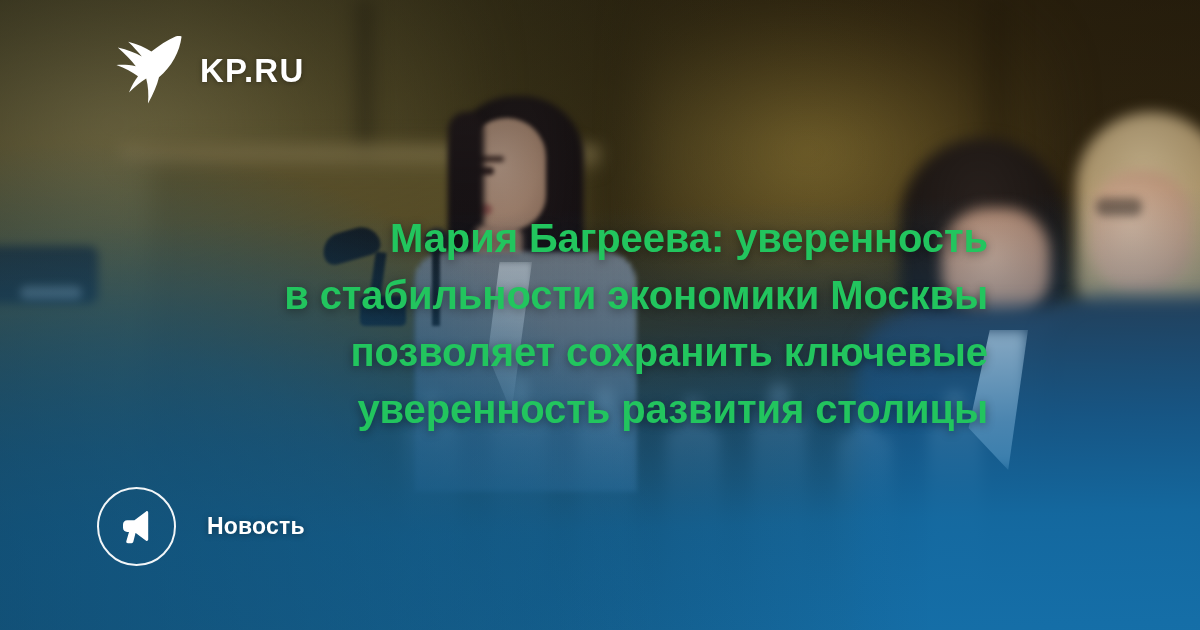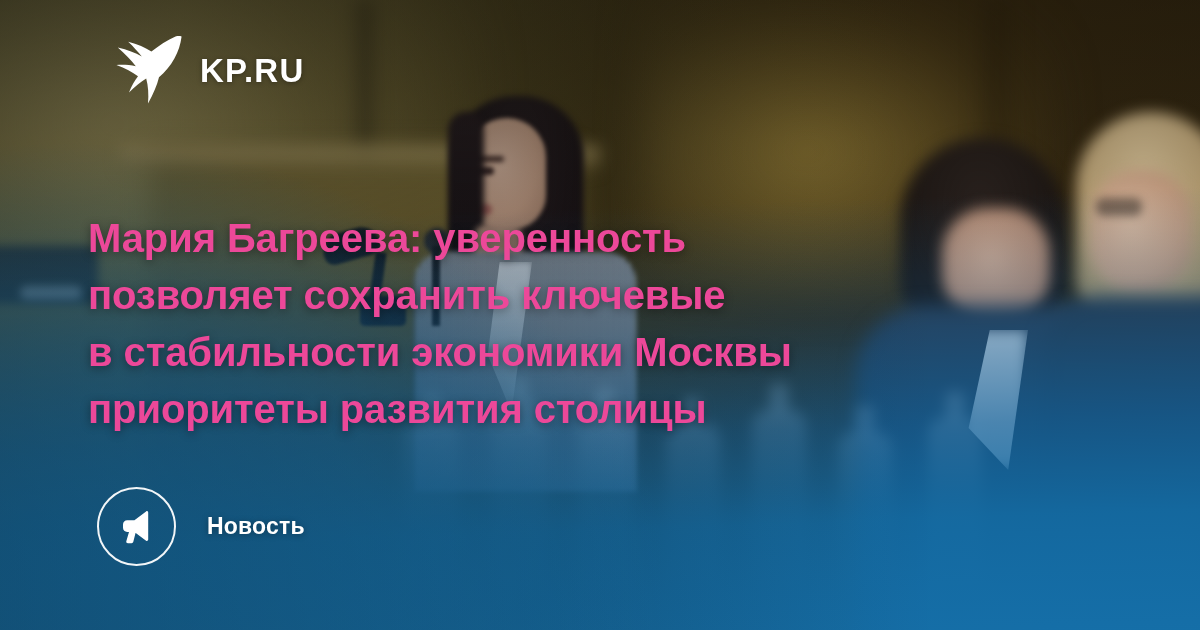--- a/index.html
+++ b/index.html
@@ -344,20 +344,21 @@
   .overlay-text-scrim {
     position: absolute;
     inset: 0;
     background: linear-gradient(90deg, rgba(8,20,28,0.36) 0%, rgba(8,20,28,0.20) 46%, rgba(8,20,28,0.0) 78%);
   }
 
   
   .content {
     position: absolute;
     inset: 0;
+    text-align: right;
   }
   .brand {
     position: absolute;
     left: 112px;
     top: 34px;
     display: flex;
     align-items: center;
     gap: 18px;
   }
   .brand-mark { width: 70px; height: 72px; display: block; }
@@ -367,21 +368,21 @@
     font-weight: 700;
     letter-spacing: 1.2px;
     line-height: 1;
     text-shadow: 0 1px 5px rgba(0,0,0,0.35);
   }
   .headline {
     position: absolute;
     left: 88px;
     top: 183px;
     width: 900px;
-    color: #ec4899;
+    color: #22c55e;
     font-size: 40px;
     font-weight: 700;
     line-height: 57px;
     letter-spacing: -0.1px;
     text-shadow: 0 2px 10px rgba(0,0,0,0.42);
   }
   .headline-line { display: block; white-space: nowrap; }
 
   .badge {
     position: absolute;
@@ -475,23 +476,23 @@
       <span class="brand-mark-wrap">
         <svg class="brand-mark" viewBox="0 0 70 72" xmlns="http://www.w3.org/2000/svg" aria-hidden="true">
           <path fill="#ffffff" d="M63.5 2.4 C55.5 6.0 47.0 11.2 39.4 17.6 C33.4 13.6 25.6 10.2 16.2 7.8 C21.6 13.0 26.2 18.0 29.8 22.6 C23.4 18.8 15.4 15.8 5.8 13.6 C13.4 20.4 19.4 26.6 23.8 32.2 C17.8 31.0 11.4 30.6 4.4 31.0 C13.2 34.4 20.4 38.2 26.0 42.2 C22.6 46.6 19.6 52.0 17.0 58.4 C23.0 52.6 28.8 48.0 34.2 44.6 C36.2 52.0 36.8 60.4 36.0 69.6 C41.4 60.0 45.0 51.2 47.0 43.2 C53.0 38.4 58.2 32.2 62.4 24.6 C66.2 17.6 68.6 10.2 69.6 2.4 C67.8 2.0 65.8 2.0 63.5 2.4 Z"></path>
         </svg>
       </span>
       <span class="brand-name">KP.RU</span>
     </div>
 
     <h1 class="headline">
       <span class="headline-line">Мария Багреева: уверенность</span>
+      <span class="headline-line">в стабильности экономики Москвы</span>
       <span class="headline-line">позволяет сохранить ключевые</span>
-      <span class="headline-line">в стабильности экономики Москвы</span>
-      <span class="headline-line">приоритеты развития столицы</span>
+      <span class="headline-line">уверенность развития столицы</span>
     </h1>
 
     <div class="badge">
       <span class="badge-circle">
         <span>
           <svg class="badge-icon" viewBox="0 0 40 40" xmlns="http://www.w3.org/2000/svg" aria-hidden="true">
             <path fill="#ffffff" d="M31.2 5.6 C31.2 4.4 30.0 3.7 29.1 4.4 L17.4 13.2 L10.2 13.2 C7.9 13.2 6.0 15.1 6.0 17.4 L6.0 20.8 C6.0 23.1 7.9 25.0 10.2 25.0 L12.0 25.0 L9.3 34.2 C9.0 35.2 9.8 36.2 10.9 36.2 L14.6 36.2 C15.4 36.2 16.1 35.6 16.3 34.8 L18.8 25.0 L17.4 25.0 L29.1 33.8 C30.0 34.5 31.2 33.8 31.2 32.6 Z"></path>
           </svg>
         </span>
       </span>

